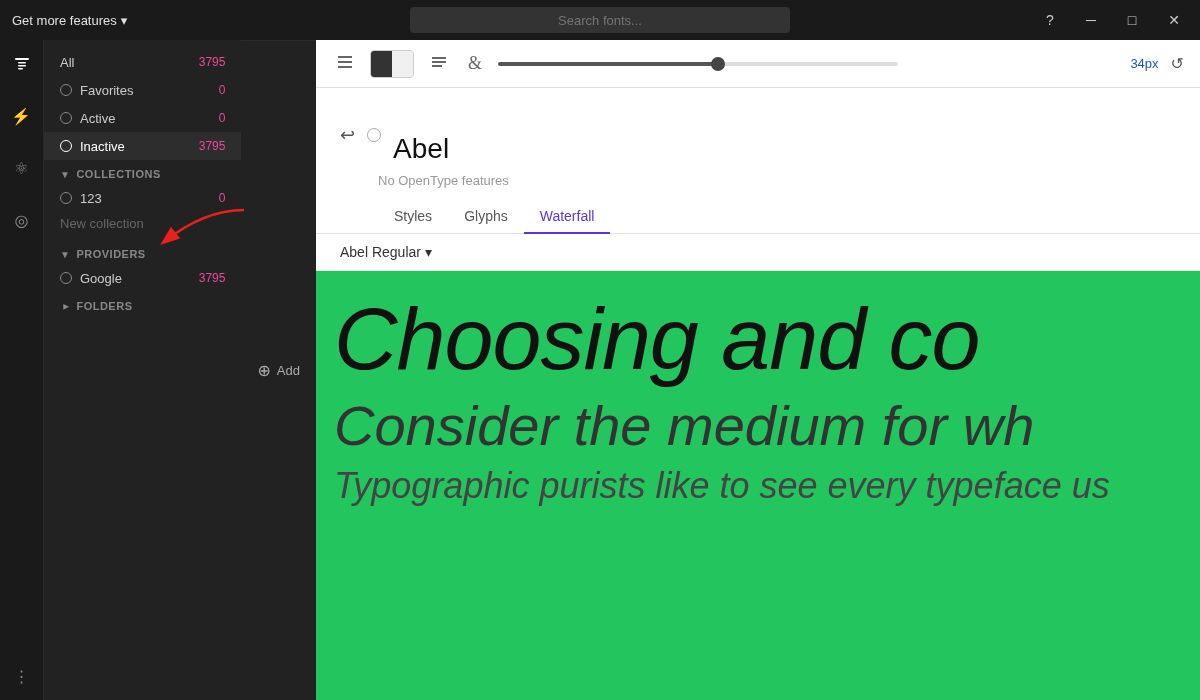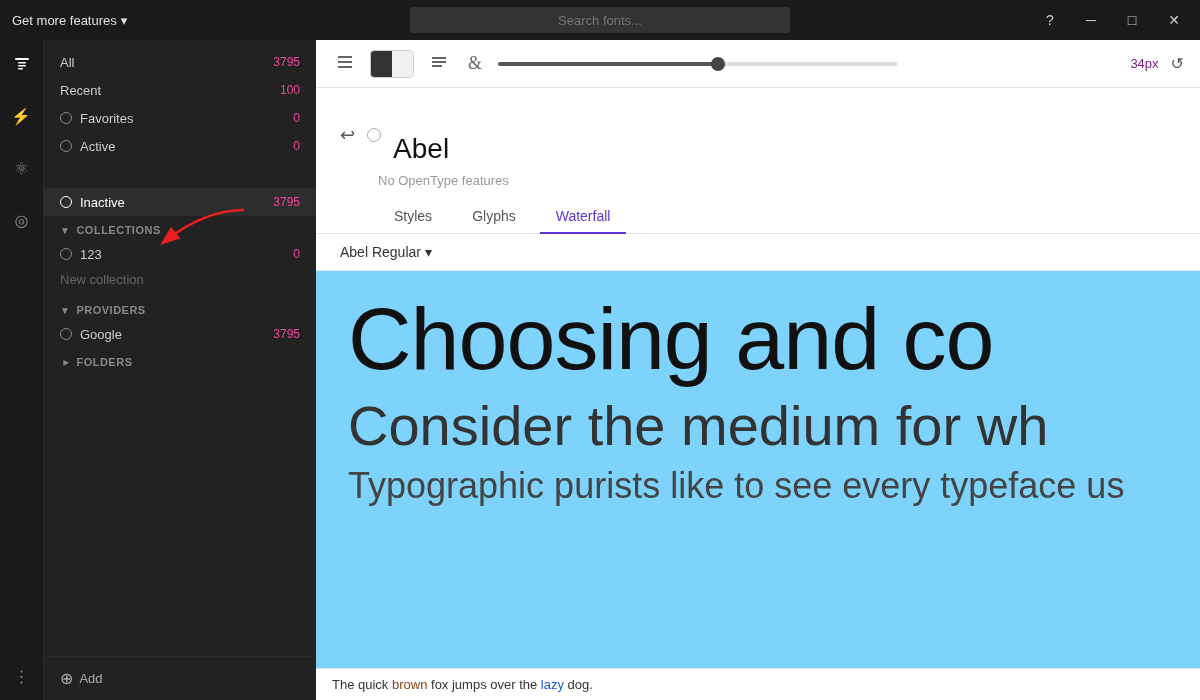--- a/index.html
+++ b/index.html
@@ -100,21 +100,21 @@
       flex-direction: column;
       align-items: center;
       gap: 8px;
     }
 
     
     .left-panel {
       width: 272px;
       background: #222;
       display: flex;
-      flex-direction: column;
+      flex-direction: row;
       overflow: hidden;
       flex-shrink: 0;
     }
     .left-panel-content {
       flex: 1;
       overflow-y: auto;
       padding: 8px 0;
     }
     .left-panel-content::-webkit-scrollbar { width: 4px; }
     .left-panel-content::-webkit-scrollbar-track { background: transparent; }
@@ -122,21 +122,21 @@
 
     .nav-item {
       display: flex;
       align-items: center;
       padding: 4px 16px;
       cursor: pointer;
       color: #ccc;
       font-size: 13px;
       height: 28px;
     }
-    .nav-item.active { background: #2d2d2d; color: #fff; margin-top: 28px; }
+    .nav-item.active { background: #2d2d2d; color: #fff; }
     .nav-item-label { flex: 1; }
     .nav-item-count { color: #ec4899; font-size: 12px; }
     .nav-item-circle {
       width: 12px;
       height: 12px;
       border: 1.5px solid #888;
       border-radius: 50%;
       margin-right: 8px;
       flex-shrink: 0;
     }
@@ -239,21 +239,21 @@
       left: 55%;
       top: 50%;
       transform: translate(-50%, -50%);
       width: 14px;
       height: 14px;
       background: #444;
       border-radius: 50%;
       cursor: pointer;
     }
     .font-size-display {
-      color: #701a75;
+      color: #1d4ed8;
       font-size: 13px;
       margin-left: auto;
     }
     .reset-icon {
       color: #555;
       font-size: 16px;
       cursor: pointer;
     }
 
     
@@ -287,21 +287,21 @@
       margin-top: 29px;
     }
     .font-features {
       color: #999;
       font-size: 13px;
       margin-left: 38px;
       margin-bottom: 12px;
     }
     .font-tabs {
       display: flex;
-      gap: 8px;
+      gap: 0;
       margin-left: 38px;
     }
     .font-tab {
       padding: 8px 16px;
       font-size: 14px;
       color: #555;
       cursor: pointer;
       border-bottom: 2px solid transparent;
       margin-bottom: -1px;
     }
@@ -328,23 +328,24 @@
       cursor: pointer;
       display: flex;
       align-items: center;
       gap: 4px;
       text-align: center;
     }
 
     
     .waterfall-content {
       flex: 1;
-      background: #7dd3fc;
-      padding: 20px 32px;
-      overflow: hidden;
+      background: #22c55e;
+      padding: 20px 18px;
+      overflow: hidden;
+      font-style: italic;
     }
     .waterfall-line-1 {
       font-size: 88px;
       font-weight: 300;
       color: #111;
       line-height: 1.1;
       white-space: nowrap;
       overflow: hidden;
       font-family: 'Arial', sans-serif;
       letter-spacing: -1px;
@@ -438,24 +439,20 @@
   </div>
 
   <div class="left-panel" style="position:relative;">
     <div class="left-panel-content">
 
       <div class="nav-item">
         <span class="nav-item-label">All</span>
         <span class="nav-item-count">3795</span>
       </div>
       <div class="nav-item">
-        <span class="nav-item-label">Recent</span>
-        <span class="nav-item-count">100</span>
-      </div>
-      <div class="nav-item">
         <span class="nav-item-circle"></span>
         <span class="nav-item-label">Favorites</span>
         <span class="nav-item-count">0</span>
       </div>
       <div class="nav-item">
         <span class="nav-item-circle"></span>
         <span class="nav-item-label">Active</span>
         <span class="nav-item-count">0</span>
       </div>
       <div class="nav-item active">
@@ -565,18 +562,15 @@
         <span>▾</span>
       </div>
     </div>
 
     <div class="waterfall-content">
       <div class="waterfall-line-1">Choosing and co</div>
       <div class="waterfall-line-2">Consider the medium for wh</div>
       <div class="waterfall-line-3">Typographic purists like to see every typeface us</div>
     </div>
 
-    <div class="preview-bar">
-      <span>The quick </span><span class="highlight-brown">brown</span><span> fox jumps over the </span><span class="highlight-blue">lazy</span><span> dog.</span>
-    </div>
   </div>
 
 </div>
 
 </body></html>

